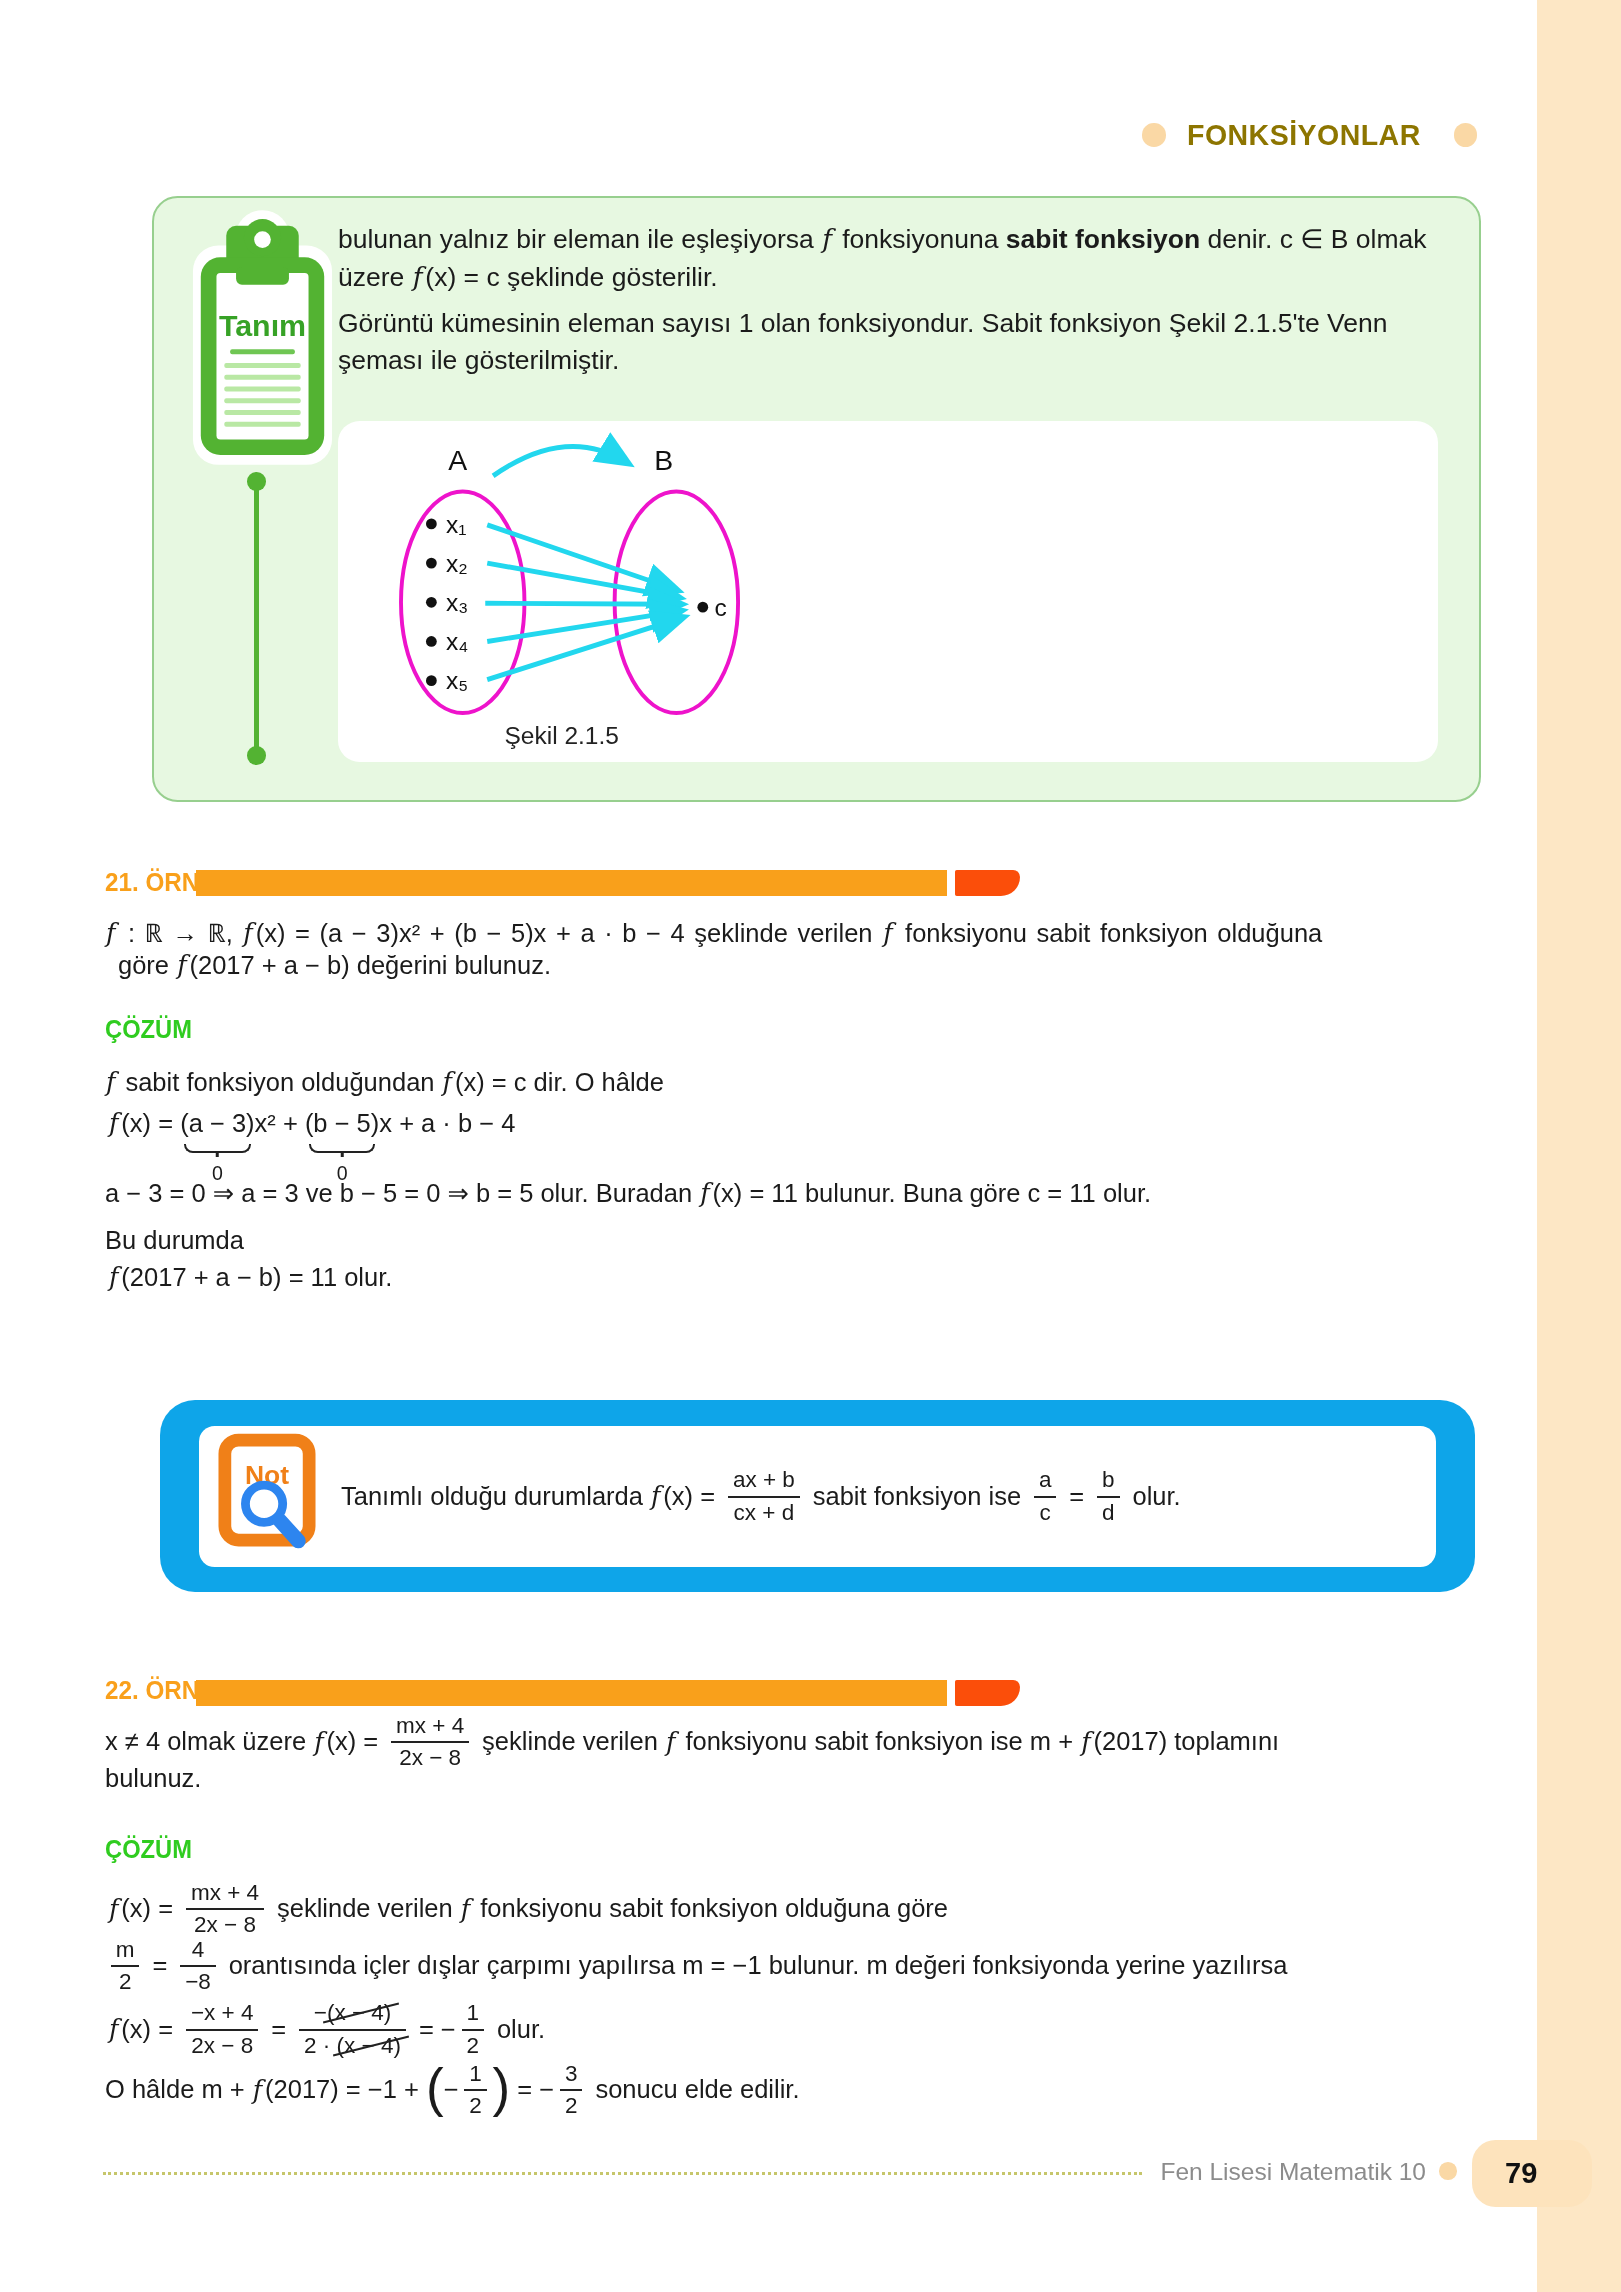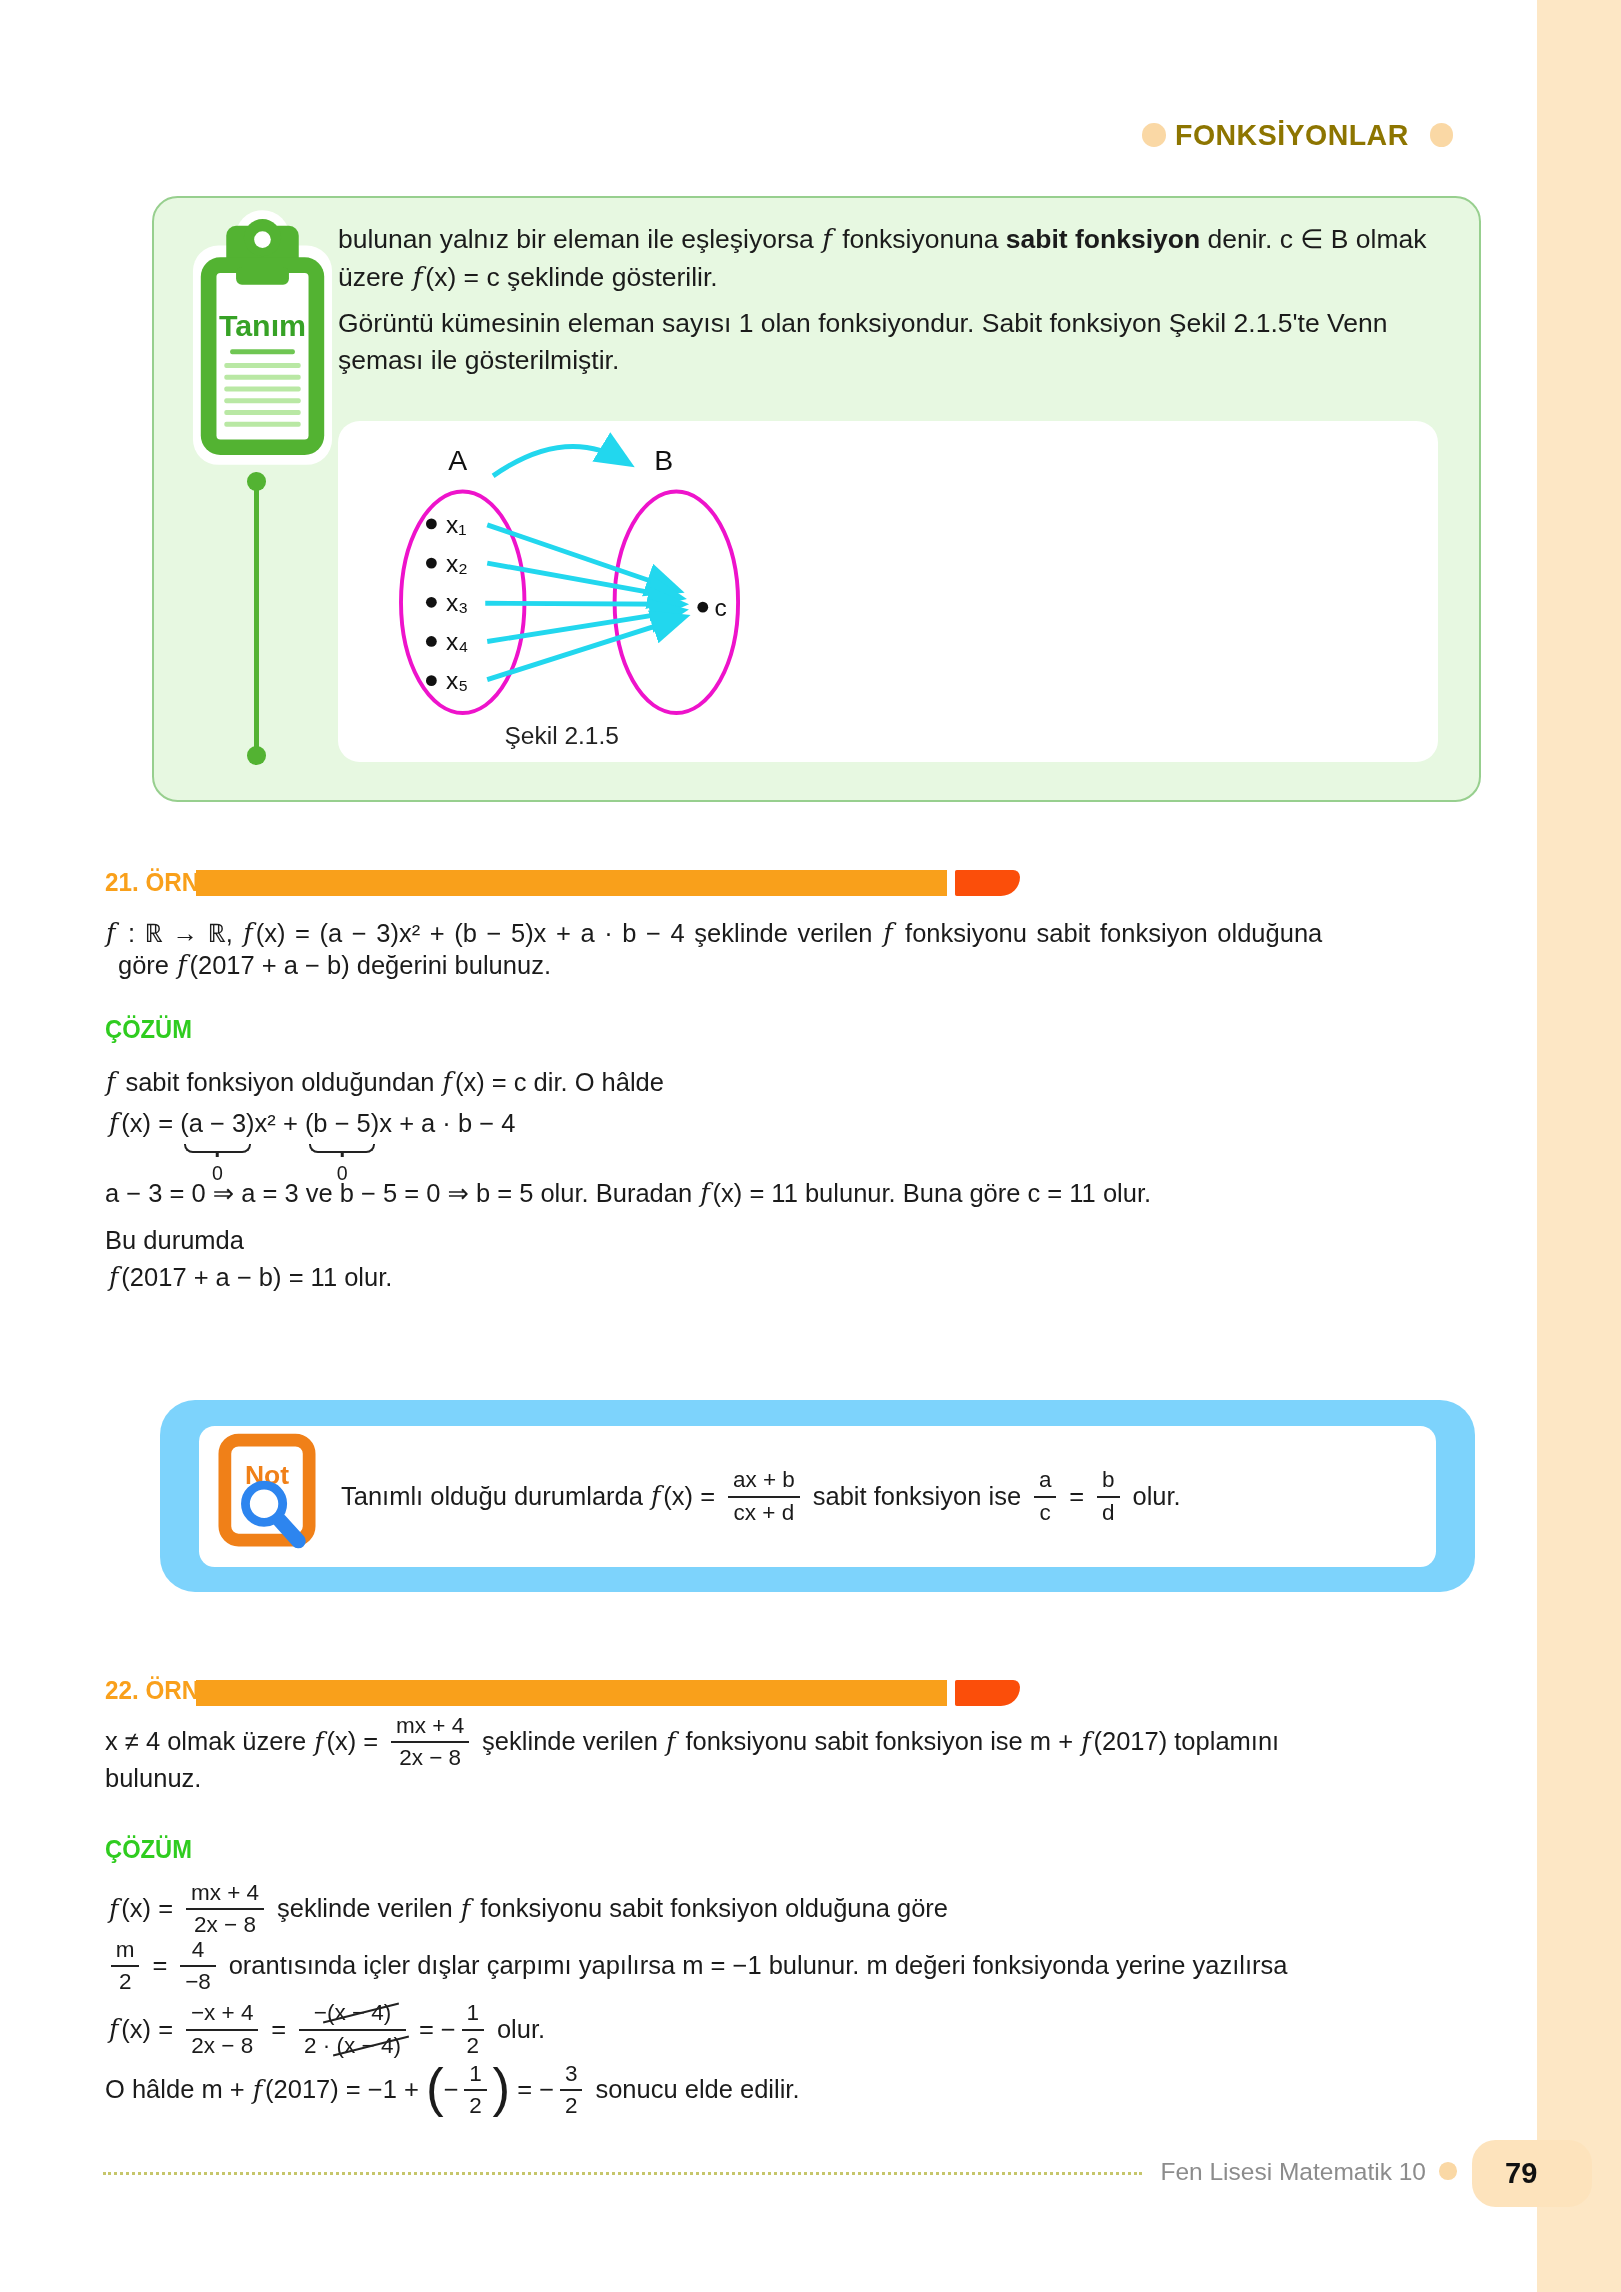--- a/index.html
+++ b/index.html
@@ -4,21 +4,21 @@
 <style>
   html,body{margin:0;padding:0;}
   body{
     width:1621px;height:2293px;position:relative;background:#ffffff;
     font-family:"Liberation Sans",sans-serif;color:#1b1b1b;overflow:hidden;
   }
   
   .side-band{position:absolute;top:0;right:0;width:84px;height:2293px;background:#fde7c5;}
 
   
-  .chapter-header{position:absolute;top:118px;left:1142px;display:flex;align-items:center;gap:9px;}
+  .chapter-header{position:absolute;top:118px;left:1142px;display:flex;align-items:center;gap:21px;}
   .chapter-header .hdot{width:23.5px;height:23.5px;border-radius:50%;background:#fad8a5;}
   .chapter-title{font-size:30px;font-weight:bold;color:#8d7500;display:inline-block;transform:scaleX(.95);transform-origin:left center;letter-spacing:0.5px;white-space:nowrap;}
 
   
   .tanim-box{position:absolute;left:152px;top:196px;width:1325px;height:602px;background:#e7f8e1;
     border:2px solid #97cf8e;border-radius:25.5px;}
   .tanim-icon{position:absolute;left:37px;top:11.8px;width:143px;height:257px;}
   .tanim-vline{position:absolute;left:100px;top:282px;width:4.9px;height:276px;background:#53b332;}
   .tanim-vline::before,.tanim-vline::after{content:"";position:absolute;left:-6.9px;width:18.6px;height:18.6px;border-radius:50%;background:#53b332;}
   .tanim-vline::before{top:-7.8px;}
@@ -49,21 +49,21 @@
   .flexrow{position:absolute;font-size:25.5px;display:flex;align-items:center;white-space:nowrap;}
   .flexrow span{white-space:pre;}
 
   
   .ubg{position:relative;display:inline-block;}
   .ubg .brace{position:absolute;left:3.9px;right:3.9px;top:35px;height:6.9px;border-left:2.5px solid #222;border-right:2.5px solid #222;border-bottom:2.5px solid #222;border-radius:0 0 8.8px 8.8px;}
   .ubg .brace::after{content:"";position:absolute;left:50%;top:6.9px;width:2.5px;height:5.9px;background:#222;transform:translateX(-50%);}
   .ubg .uzero{position:absolute;top:50px;left:0;right:0;text-align:center;font-size:19.6px;color:#1b1b1b;}
 
   
-  .note-outer{position:absolute;left:160px;top:1400px;width:1315px;height:192px;background:#7dd3fc;border-radius:35px;}
+  .note-outer{position:absolute;left:160px;top:1400px;width:1315px;height:192px;background:#0ea5e9;border-radius:35px;}
   .note-inner{position:absolute;left:39px;top:25.5px;width:1237px;height:141px;background:#ffffff;border-radius:15.7px;}
   .note-icon{position:absolute;left:58px;top:35px;width:98px;height:116px;overflow:visible;}
   .note-row{position:absolute;left:181px;top:49px;height:94px;display:flex;align-items:center;font-size:25.5px;white-space:nowrap;}
   .note-row span{white-space:pre;}
 
   
   .footer-dotline{position:absolute;left:103px;top:2158px;width:1039px;height:13.7px;border-bottom:3.9px dotted #c6c66b;}
   .footer-book{position:absolute;left:1152px;top:2158px;width:274px;text-align:right;font-size:24.5px;color:#8c8c8c;white-space:nowrap;}
   .footer-dot{position:absolute;left:1439px;top:2162px;width:17.6px;height:17.6px;border-radius:50%;background:#fad8a5;}
   .page-tab{position:absolute;left:1472px;top:2140px;width:120px;height:67px;background:#fde3bc;border-radius:23.5px;}

